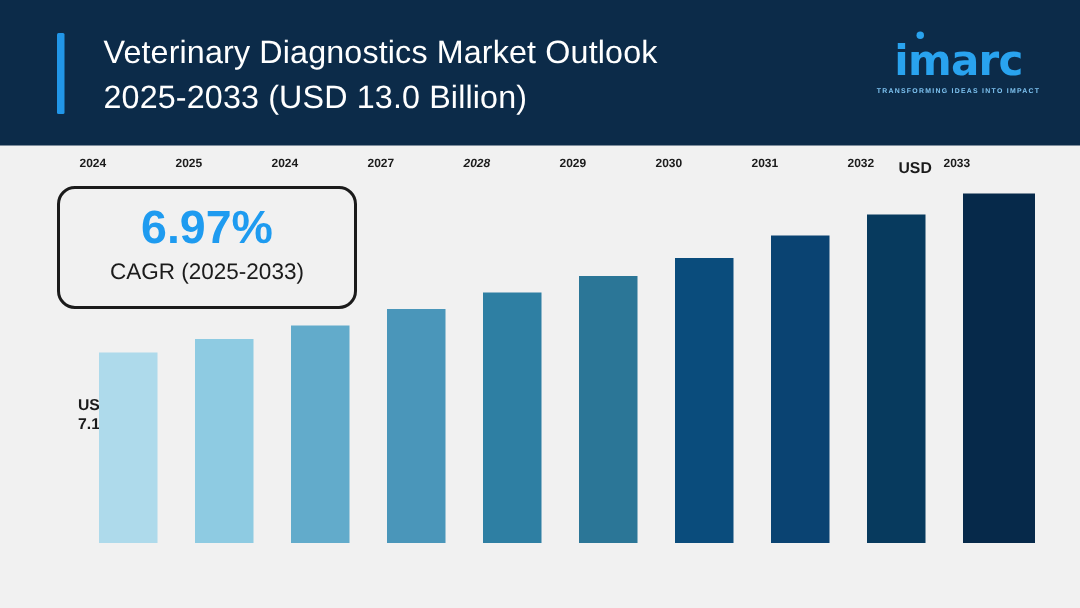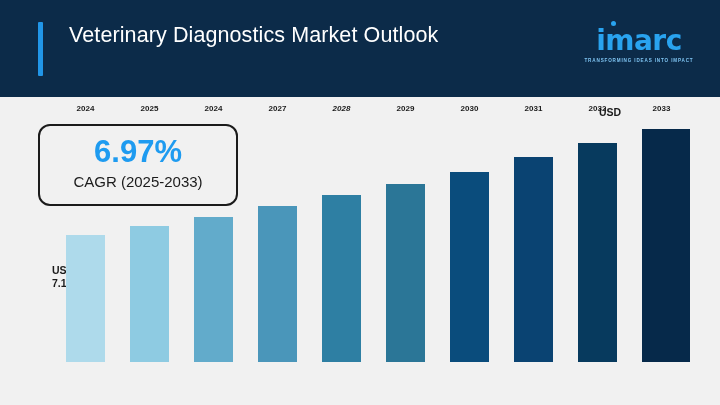--- a/index.html
+++ b/index.html
@@ -47,37 +47,38 @@
   }
   #cagr-value{
     color:#1e9bf0;font-size:31px;font-weight:bold;
     margin-top:8px;line-height:36px;
   }
   #cagr-label{color:#1b1b1b;font-size:15px;line-height:24px;}
   #plot{position:absolute;left:0;top:100px;width:720px;height:305px;}
   .bar-group{position:absolute;bottom:43px;}
   .bar{width:100%;position:absolute;bottom:0;}
   .bar-year{
-    position:absolute;top:4px;left:-13px;width:65px;text-align:center;
+    position:absolute;top:4px;left:-13px;width:65px;text-align:left;
     font-size:8px;font-weight:bold;color:#1b1b1b;
   }
   .value-note{
     position:absolute;font-size:10.5px;
     font-weight:bold;color:#1b1b1b;line-height:13px;width:96px;
   }
   #note-first{left:52px;top:164px;}
   #note-last{left:599px;top:6px;}
 </style>
 </head>
 <body>
 
 <div id="header">
   <div id="accent-bar"></div>
   <div id="title">
     <span class="l1">Veterinary Diagnostics Market Outlook</span>
+    <span class="l2">2025-2033 (USD 13.0 Billion)</span>
   </div>
   <div id="logo">
     <div id="logo-word">
       <div id="logo-dot"></div>
       <span>imarc</span>
     </div>
     <div id="logo-tag">TRANSFORMING IDEAS INTO IMPACT</div>
   </div>
 </div>
 

